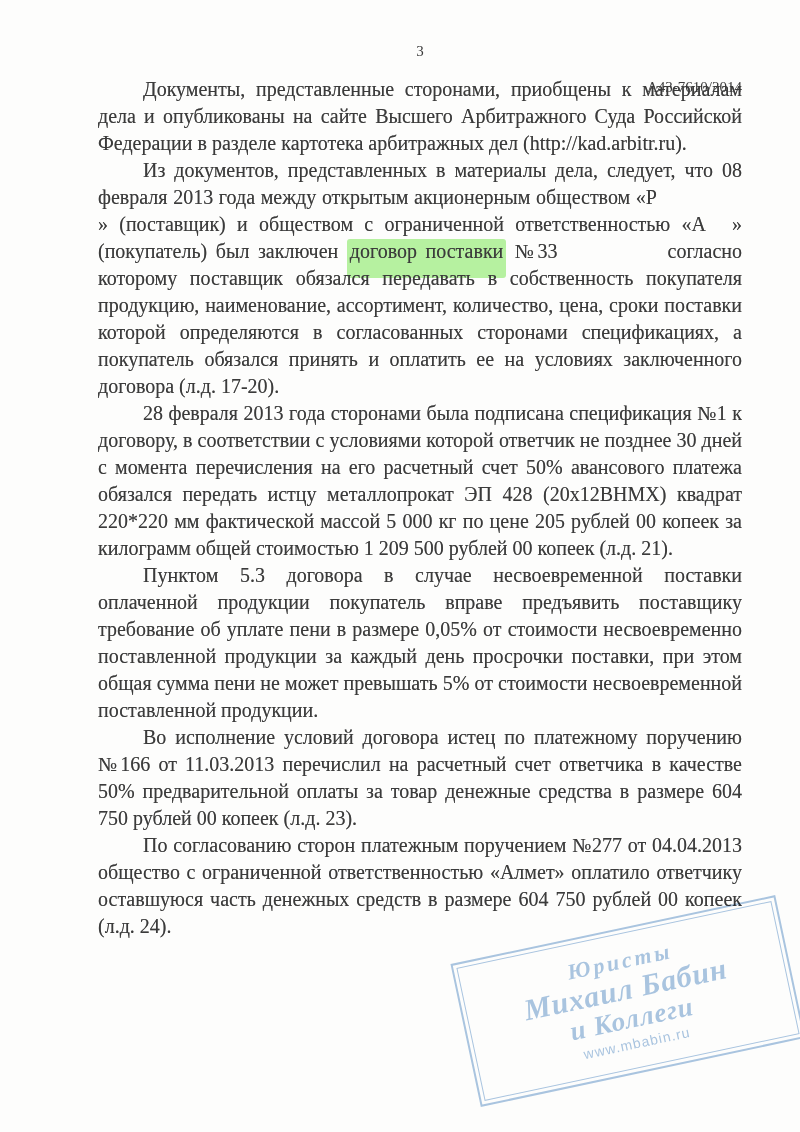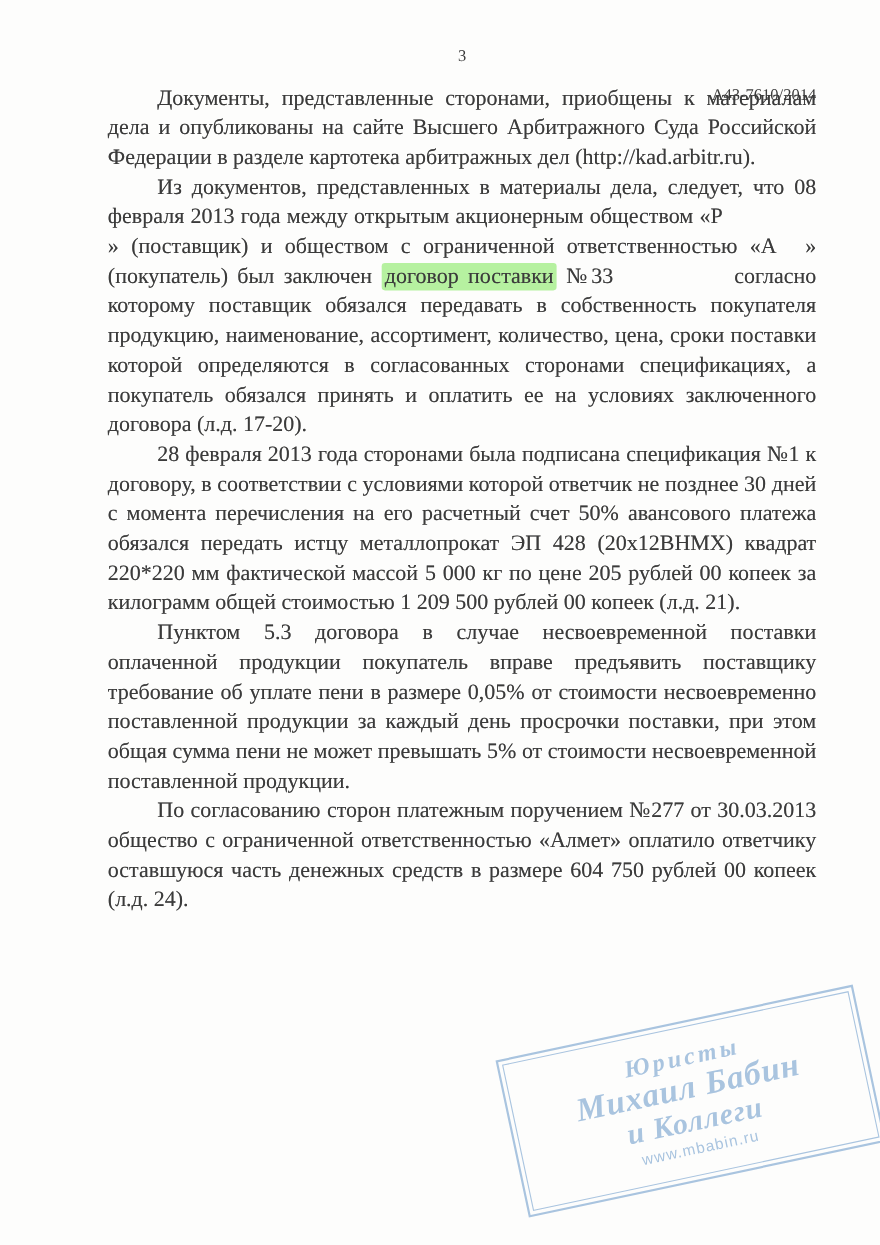--- a/index.html
+++ b/index.html
@@ -57,21 +57,21 @@
   .gap {
     display: inline-block;
     height: 1px;
   }
   .gap-supplier { width: 85px; }
   .gap-buyer { width: 26px; }
   .gap-contract { width: 110px; }
   mark.hl {
     background: var(--highlight, #b6f1a0);
     color: inherit;
-    padding: 1px 3px 2px 3px;
+    padding: 1px 3px 16px 3px;
     border-radius: 3px;
   }
   .stamp {
     position: absolute;
     left: 462px;
     top: 928px;
     width: 328px;
     height: 142px;
     transform: rotate(-12deg);
     border: 2px solid var(--stamp, #8fb3d9);
@@ -126,21 +126,22 @@
   <div class="page-header">
     <span class="page-number">3</span>
     <span class="case-number">А43-7610/2014</span>
   </div>
 
   <div class="content">
     <p>Документы, представленные сторонами, приобщены к материалам дела и опубликованы на сайте Высшего Арбитражного Суда Российской Федерации в разделе картотека арбитражных дел (http://kad.arbitr.ru).</p>
     <p><span>Из документов, представленных в материалы дела, следует, что 08 февраля 2013 года между открытым акционерным обществом «Р</span><span class="gap gap-supplier"></span><span>» (поставщик) и обществом с ограниченной ответственностью «А</span><span class="gap gap-buyer"></span><span>» (покупатель) был заключен</span> <mark class="hl">договор поставки</mark> <span>№33</span><span class="gap gap-contract"></span><span>согласно которому поставщик обязался передавать в собственность покупателя  продукцию, наименование, ассортимент, количество, цена, сроки поставки которой определяются в согласованных сторонами спецификациях, а покупатель обязался принять и оплатить ее на условиях заключенного договора (л.д. 17-20).</span></p>
     <p>28 февраля 2013 года сторонами была подписана спецификация №1 к договору, в соответствии с условиями которой ответчик не позднее 30 дней с момента перечисления на его расчетный счет 50% авансового платежа обязался передать истцу металлопрокат ЭП 428 (20х12ВНМХ) квадрат 220*220 мм фактической массой 5 000 кг по цене 205 рублей 00 копеек за килограмм общей стоимостью 1 209 500 рублей 00 копеек (л.д. 21).</p>
     <p>Пунктом 5.3 договора в случае несвоевременной поставки оплаченной продукции покупатель вправе предъявить поставщику требование об уплате пени в размере 0,05% от стоимости несвоевременно поставленной продукции за каждый день просрочки поставки, при этом общая сумма пени не может превышать 5% от стоимости несвоевременной поставленной продукции.</p>
-    <p>По согласованию сторон платежным поручением №277 от 30.03.2013 общество с ограниченной ответственностью «Алмет» оплатило ответчику оставшуюся часть денежных средств в размере 604 750 рублей 00 копеек (л.д. 24).</p>
+    <p>Во исполнение условий договора истец по платежному поручению №166 от 11.03.2013 перечислил на расчетный счет ответчика в качестве 50% предварительной оплаты за товар денежные средства  в размере 604 750 рублей 00 копеек (л.д. 23).</p>
+    <p>По согласованию сторон платежным поручением №277 от 04.04.2013 общество с ограниченной ответственностью «Алмет» оплатило ответчику оставшуюся часть денежных средств в размере 604 750 рублей 00 копеек (л.д. 24).</p>
   </div>
 
   <div class="stamp">
     <div class="stamp-inner">
       <div class="stamp-line stamp-script">Юристы</div>
       <div class="stamp-line stamp-name">Михаил Бабин</div>
       <div class="stamp-line stamp-name2">и Коллеги</div>
       <div class="stamp-line stamp-url">www.mbabin.ru</div>
     </div>
   </div>

